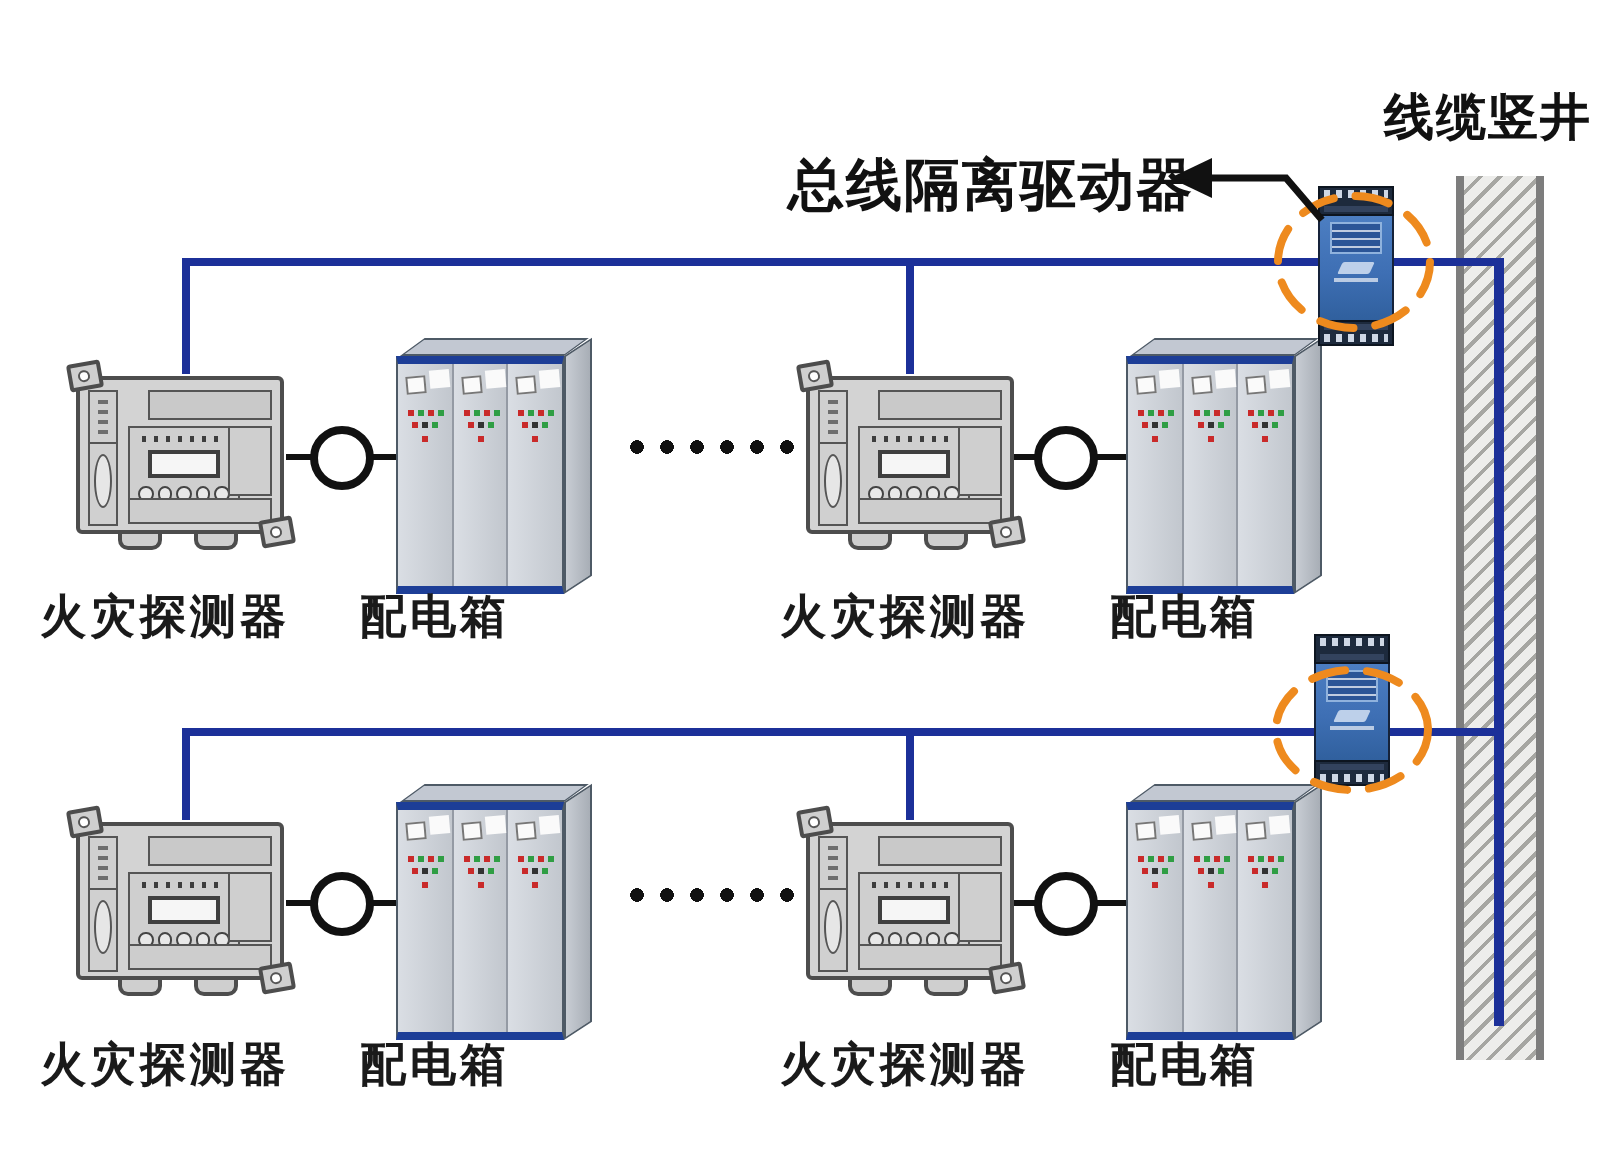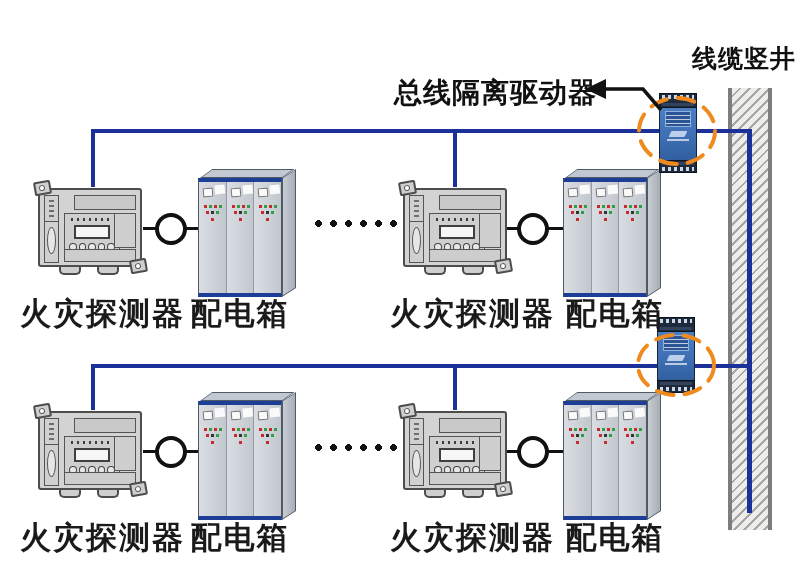--- a/index.html
+++ b/index.html
@@ -98,21 +98,21 @@
 
   
   .ring{position:absolute;z-index:6;pointer-events:none;}
   .ring.r1{left:635px;top:94px;} .ring.r2{left:634px;top:331px;}
   .arrow{position:absolute;left:583px;top:76px;z-index:7;}
 
   
   .biglabel{position:absolute;font-weight:bold;color:#111;white-space:nowrap;z-index:7;font-family:"Liberation Serif","DejaVu Serif",serif;}
   .isolator-label{left:394px;top:74px;font-size:28px;letter-spacing:1px;}
   .shaft-label{left:688px;top:42px;font-size:25px;width:112px;text-align:center;letter-spacing:1px;}
-  .devlbl{position:absolute;font-weight:bold;font-size:31px;letter-spacing:2px;color:#1a1a1a;text-align:center;white-space:nowrap;z-index:7;font-family:"Liberation Serif","DejaVu Serif",serif;}
+  .devlbl{position:absolute;font-weight:bold;font-size:23px;letter-spacing:2px;color:#1a1a1a;text-align:left;white-space:nowrap;z-index:7;font-family:"Liberation Serif","DejaVu Serif",serif;}
   .lb-r1-d1{left:20px;top:293px;width:140px;}
   .lb-r1-c1{left:180px;top:293px;width:120px;}
   .lb-r1-d2{left:390px;top:293px;width:140px;}
   .lb-r1-c2{left:555px;top:293px;width:120px;}
   .lb-r2-d1{left:20px;top:517px;width:140px;}
   .lb-r2-c1{left:180px;top:517px;width:120px;}
   .lb-r2-d2{left:390px;top:517px;width:140px;}
   .lb-r2-c2{left:555px;top:517px;width:120px;}
 </style>
 </head>

